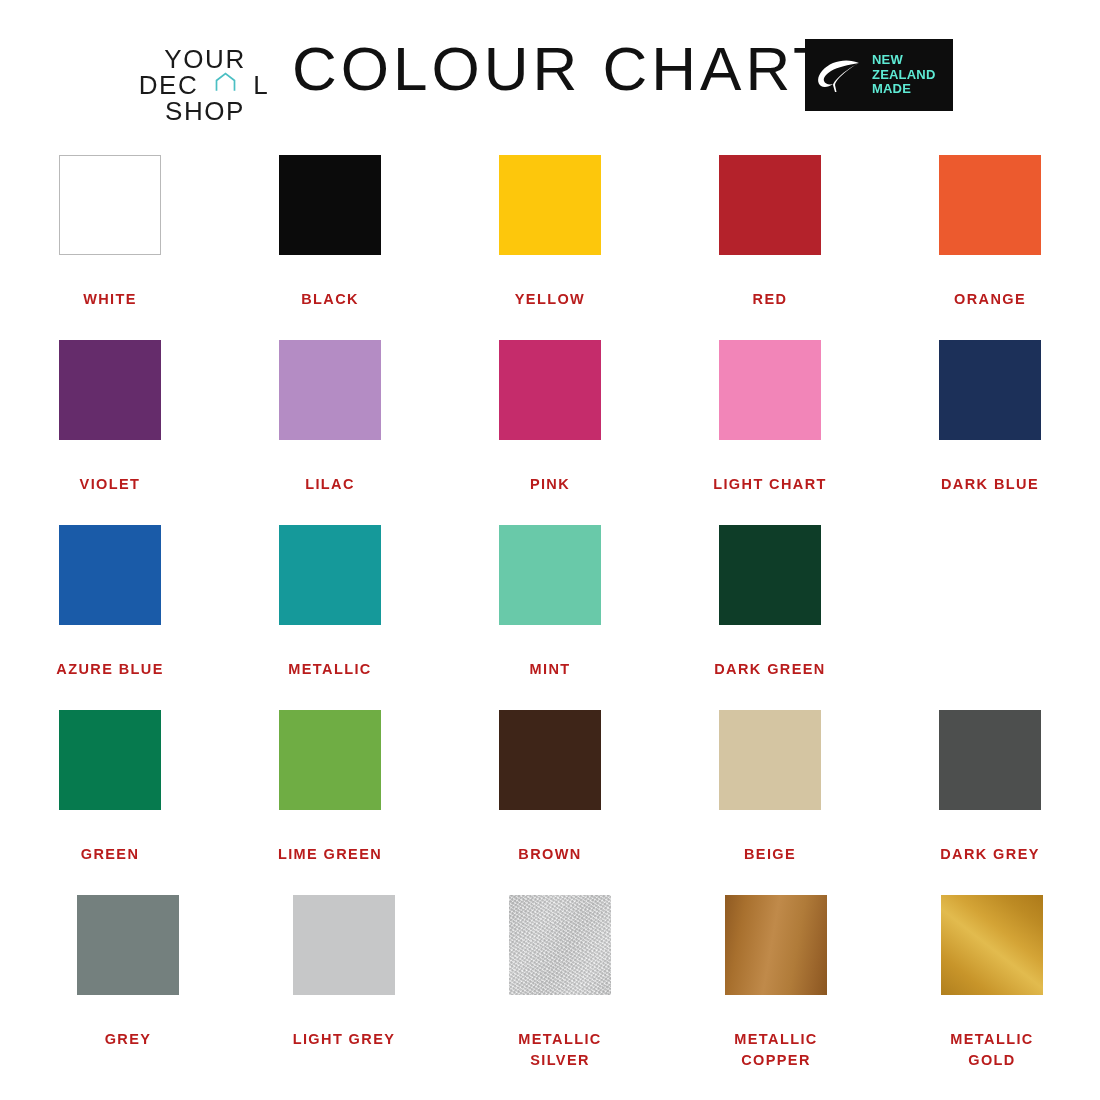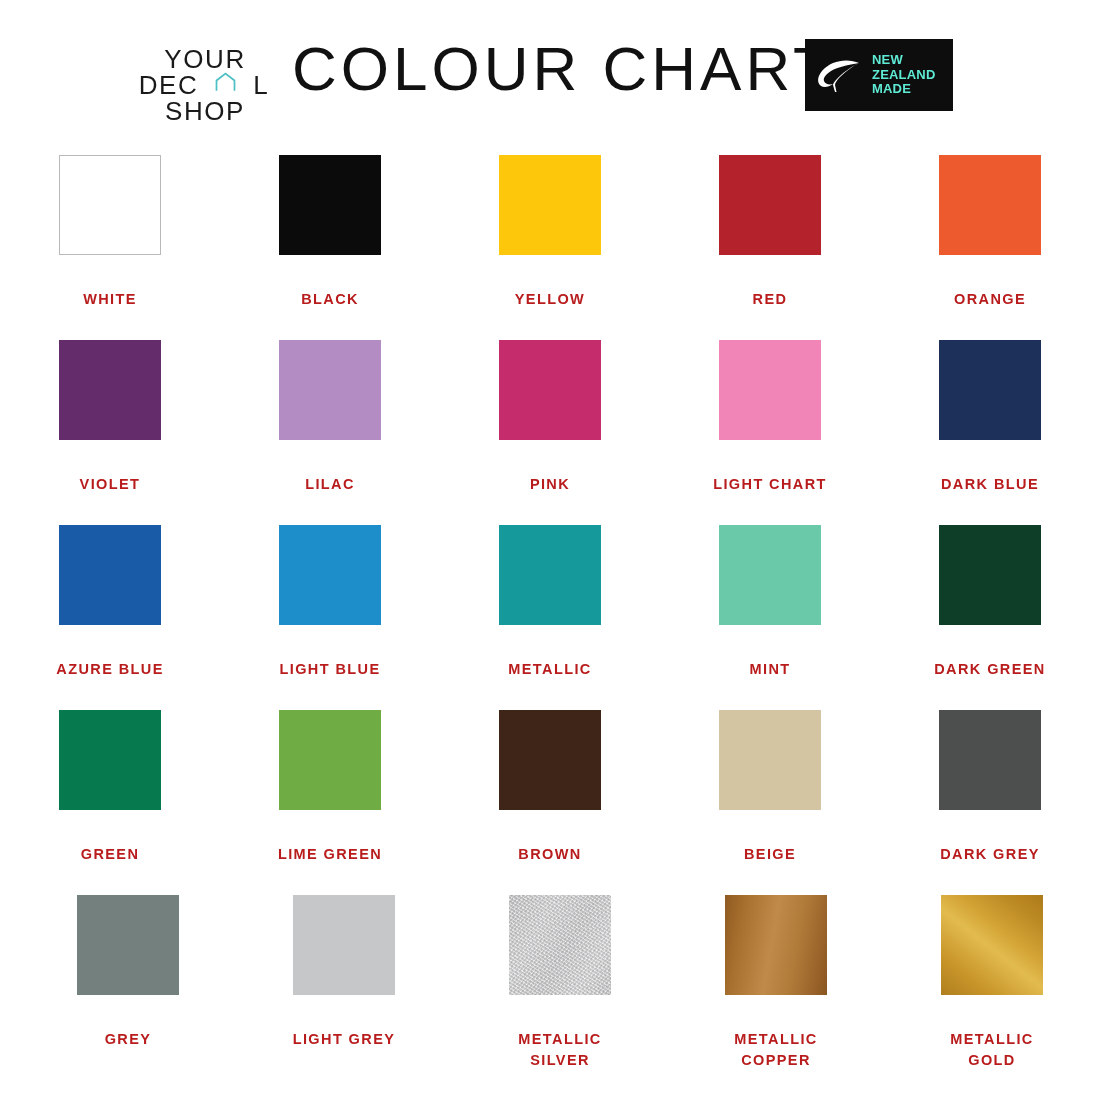--- a/index.html
+++ b/index.html
@@ -247,24 +247,20 @@
           <div class="swatch" style="background: rgb(28, 48, 89);"></div>
           <div class="swatch-label">DARK BLUE</div>
         </div>
       </div>
       <div class="row">
         <div class="cell">
           <div class="swatch" style="background: rgb(26, 91, 168);"></div>
           <div class="swatch-label">AZURE BLUE</div>
         </div>
         <div class="cell">
-          <div class="swatch" style="background: rgb(30, 142, 203);"></div>
-          <div class="swatch-label">LIGHT BLUE</div>
-        </div>
-        <div class="cell">
           <div class="swatch" style="background: rgb(21, 153, 154);"></div>
           <div class="swatch-label">METALLIC</div>
         </div>
         <div class="cell">
           <div class="swatch" style="background: rgb(105, 201, 169);"></div>
           <div class="swatch-label">MINT</div>
         </div>
         <div class="cell">
           <div class="swatch" style="background: rgb(14, 61, 40);"></div>
           <div class="swatch-label">DARK GREEN</div>

